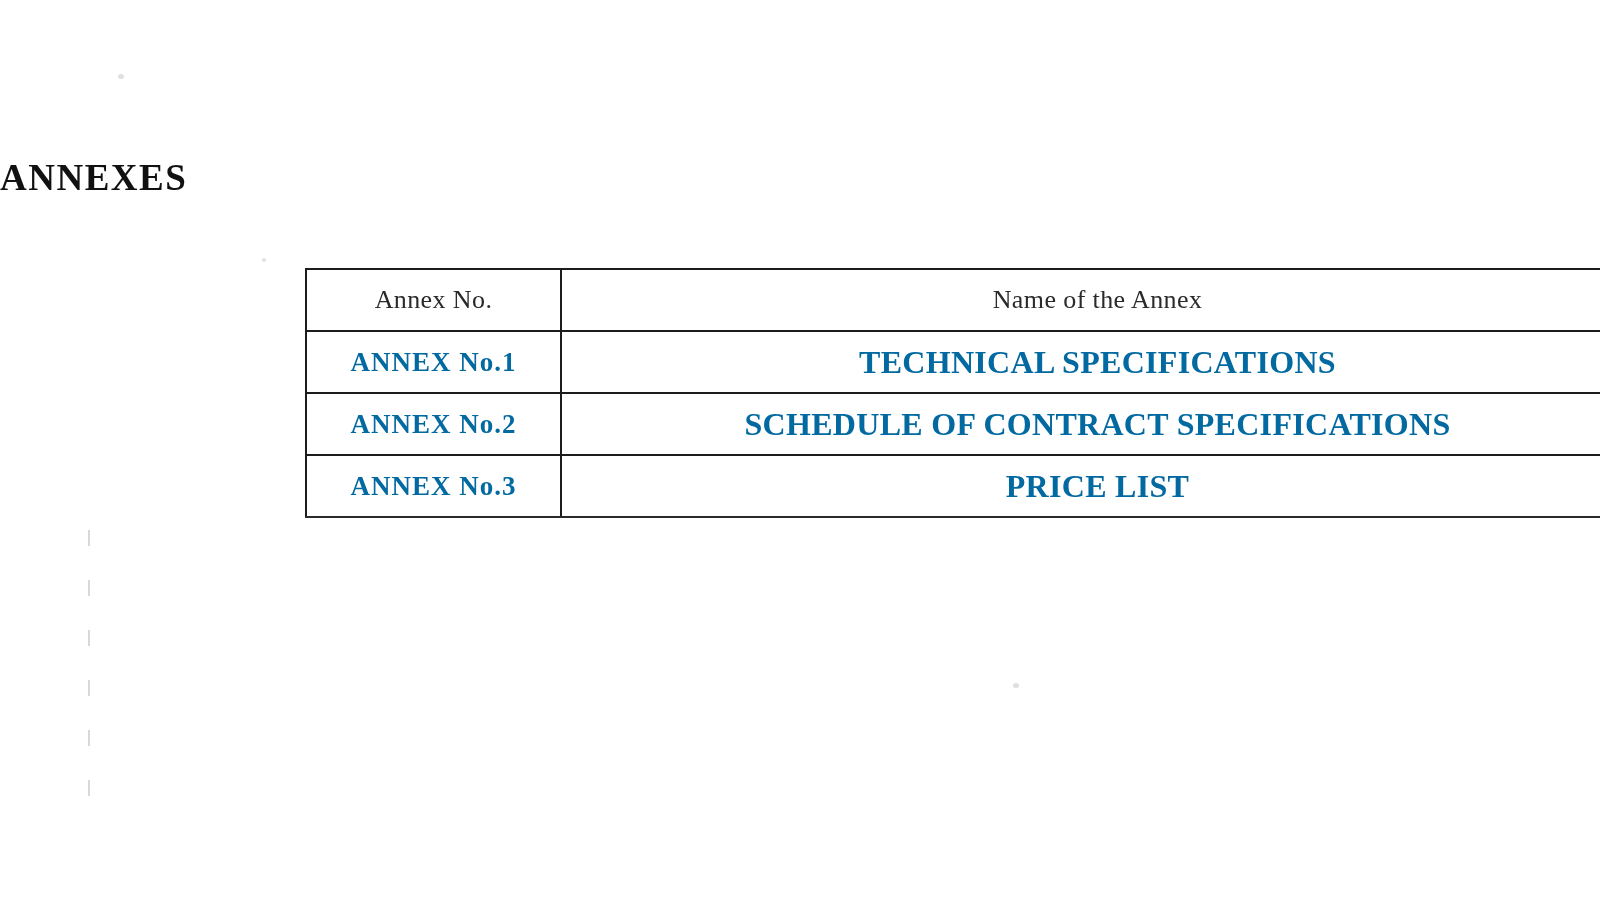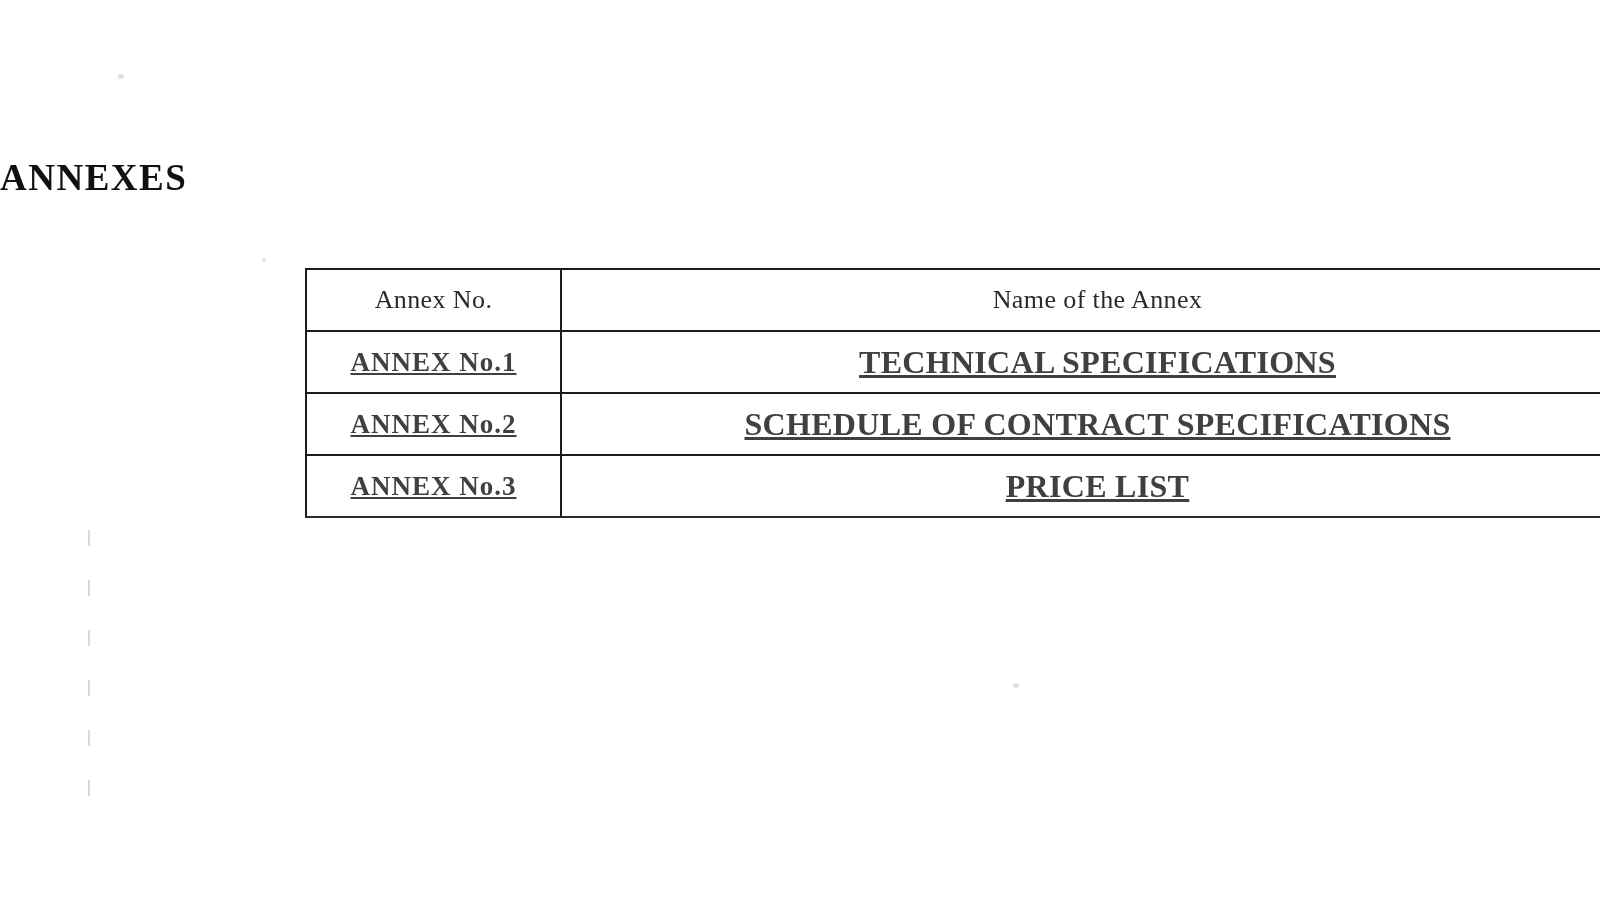--- a/index.html
+++ b/index.html
@@ -86,22 +86,21 @@
     font-size: 26px;
     color: #2a2a2a;
     letter-spacing: 0.4px;
   }
   thead tr th { height: 64px; }
 
   tbody td {
     font-weight: bold;
     font-size: 27px;
     letter-spacing: 0.6px;
-    color: #404040;
-    text-decoration: underline;
+    color: #0369a1;
   }
   tbody td.cell-no {
     font-size: 27px;
     letter-spacing: 1px;
   }
   tbody td.cell-name {
     font-size: 32px;
     letter-spacing: 0.3px;
   }
   tbody tr td { height: 63px; }

